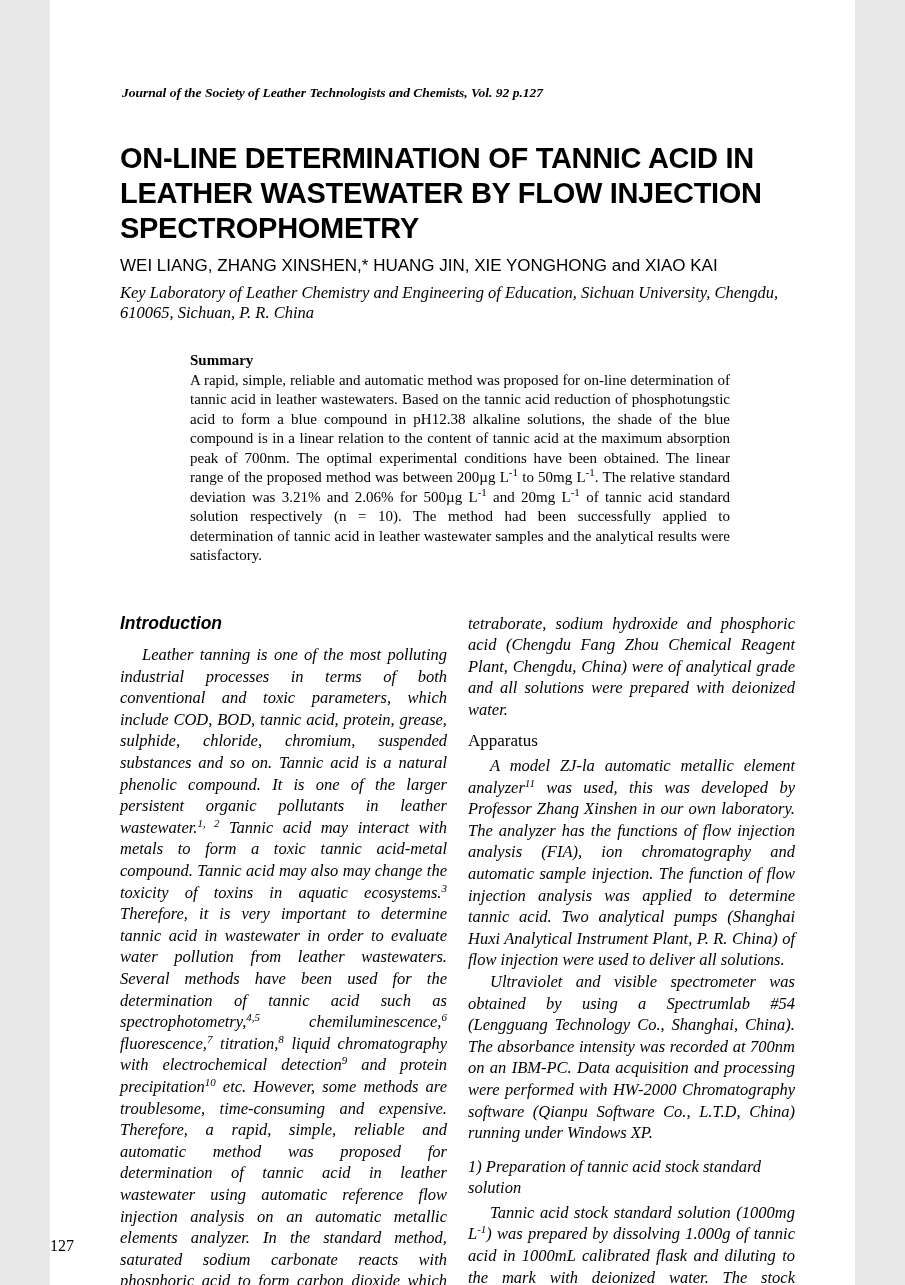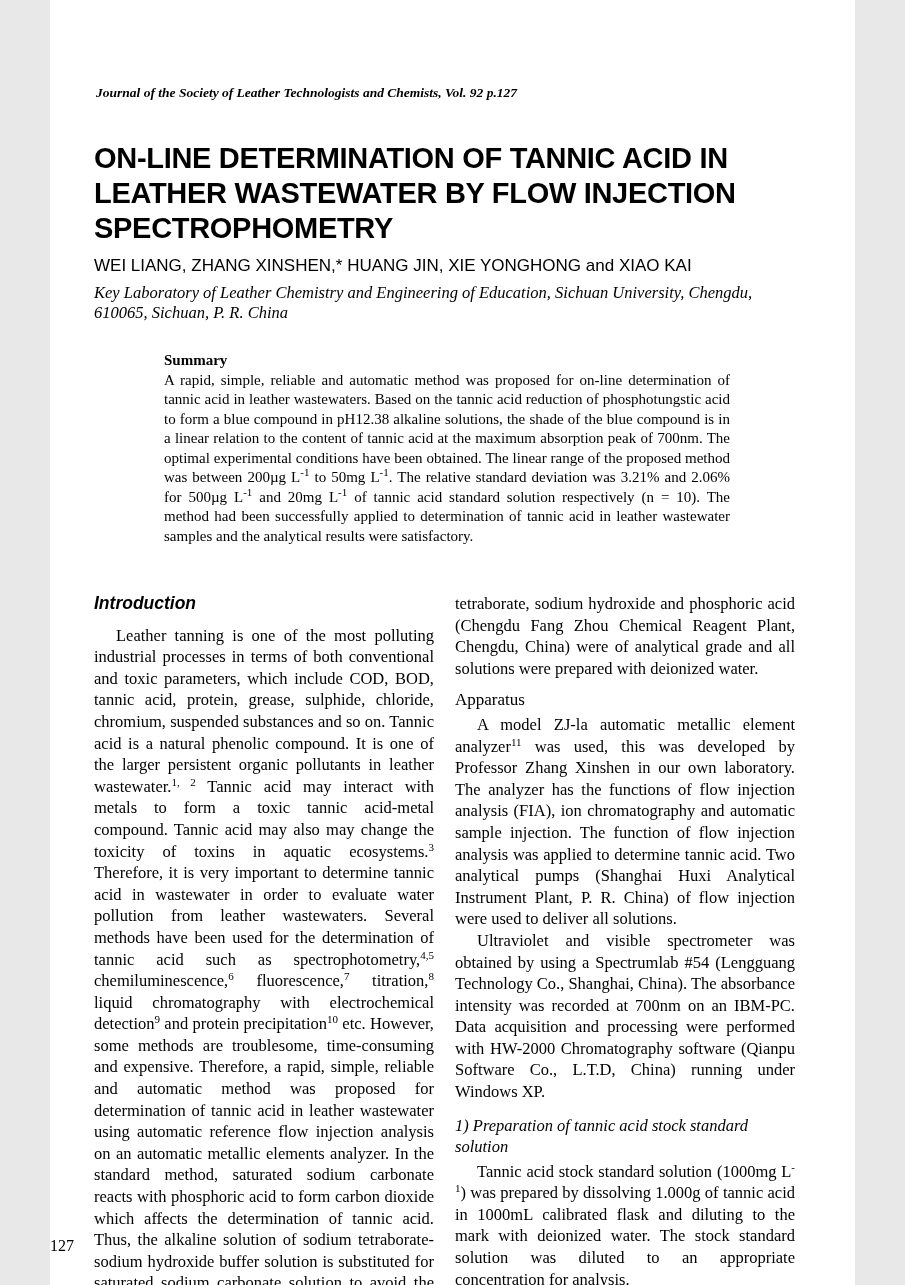--- a/index.html
+++ b/index.html
@@ -4,21 +4,21 @@
 <style>
   html,body{margin:0;padding:0;background:#e8e8e8;}
   .page{
     position:relative;
     width:805px;height:1285px;
     background:#ffffff;
     margin:0 auto;
     overflow:hidden;
     color:#000;
     box-sizing:border-box;
-    padding:85px 60px 0 44px;
+    padding:85px 60px 0 70px;
     font-family:"Liberation Serif", serif;
   }
   .journal-ref{
     font-family:"Liberation Serif", serif;
     font-style:italic;
     font-weight:600;
     font-size:13.5px;
     margin:0 0 40px 2px;
   }
   .title{
@@ -80,20 +80,21 @@
   }
   .italic-heading{
     font-style:italic;
     font-size:16.5px;
     margin:12px 0 4px 0;
     line-height:21px;
   }
   .para{
     text-align:justify;
     margin:0;
+    font-style:italic;
   }
   .para.indent{text-indent:22px;}
   .prep-heading{
     font-weight:bold;
     font-size:16.5px;
     margin:16px 0 14px 0;
   }
   sup{font-size:11px;line-height:0;}
   .page-number{
     position:absolute;

